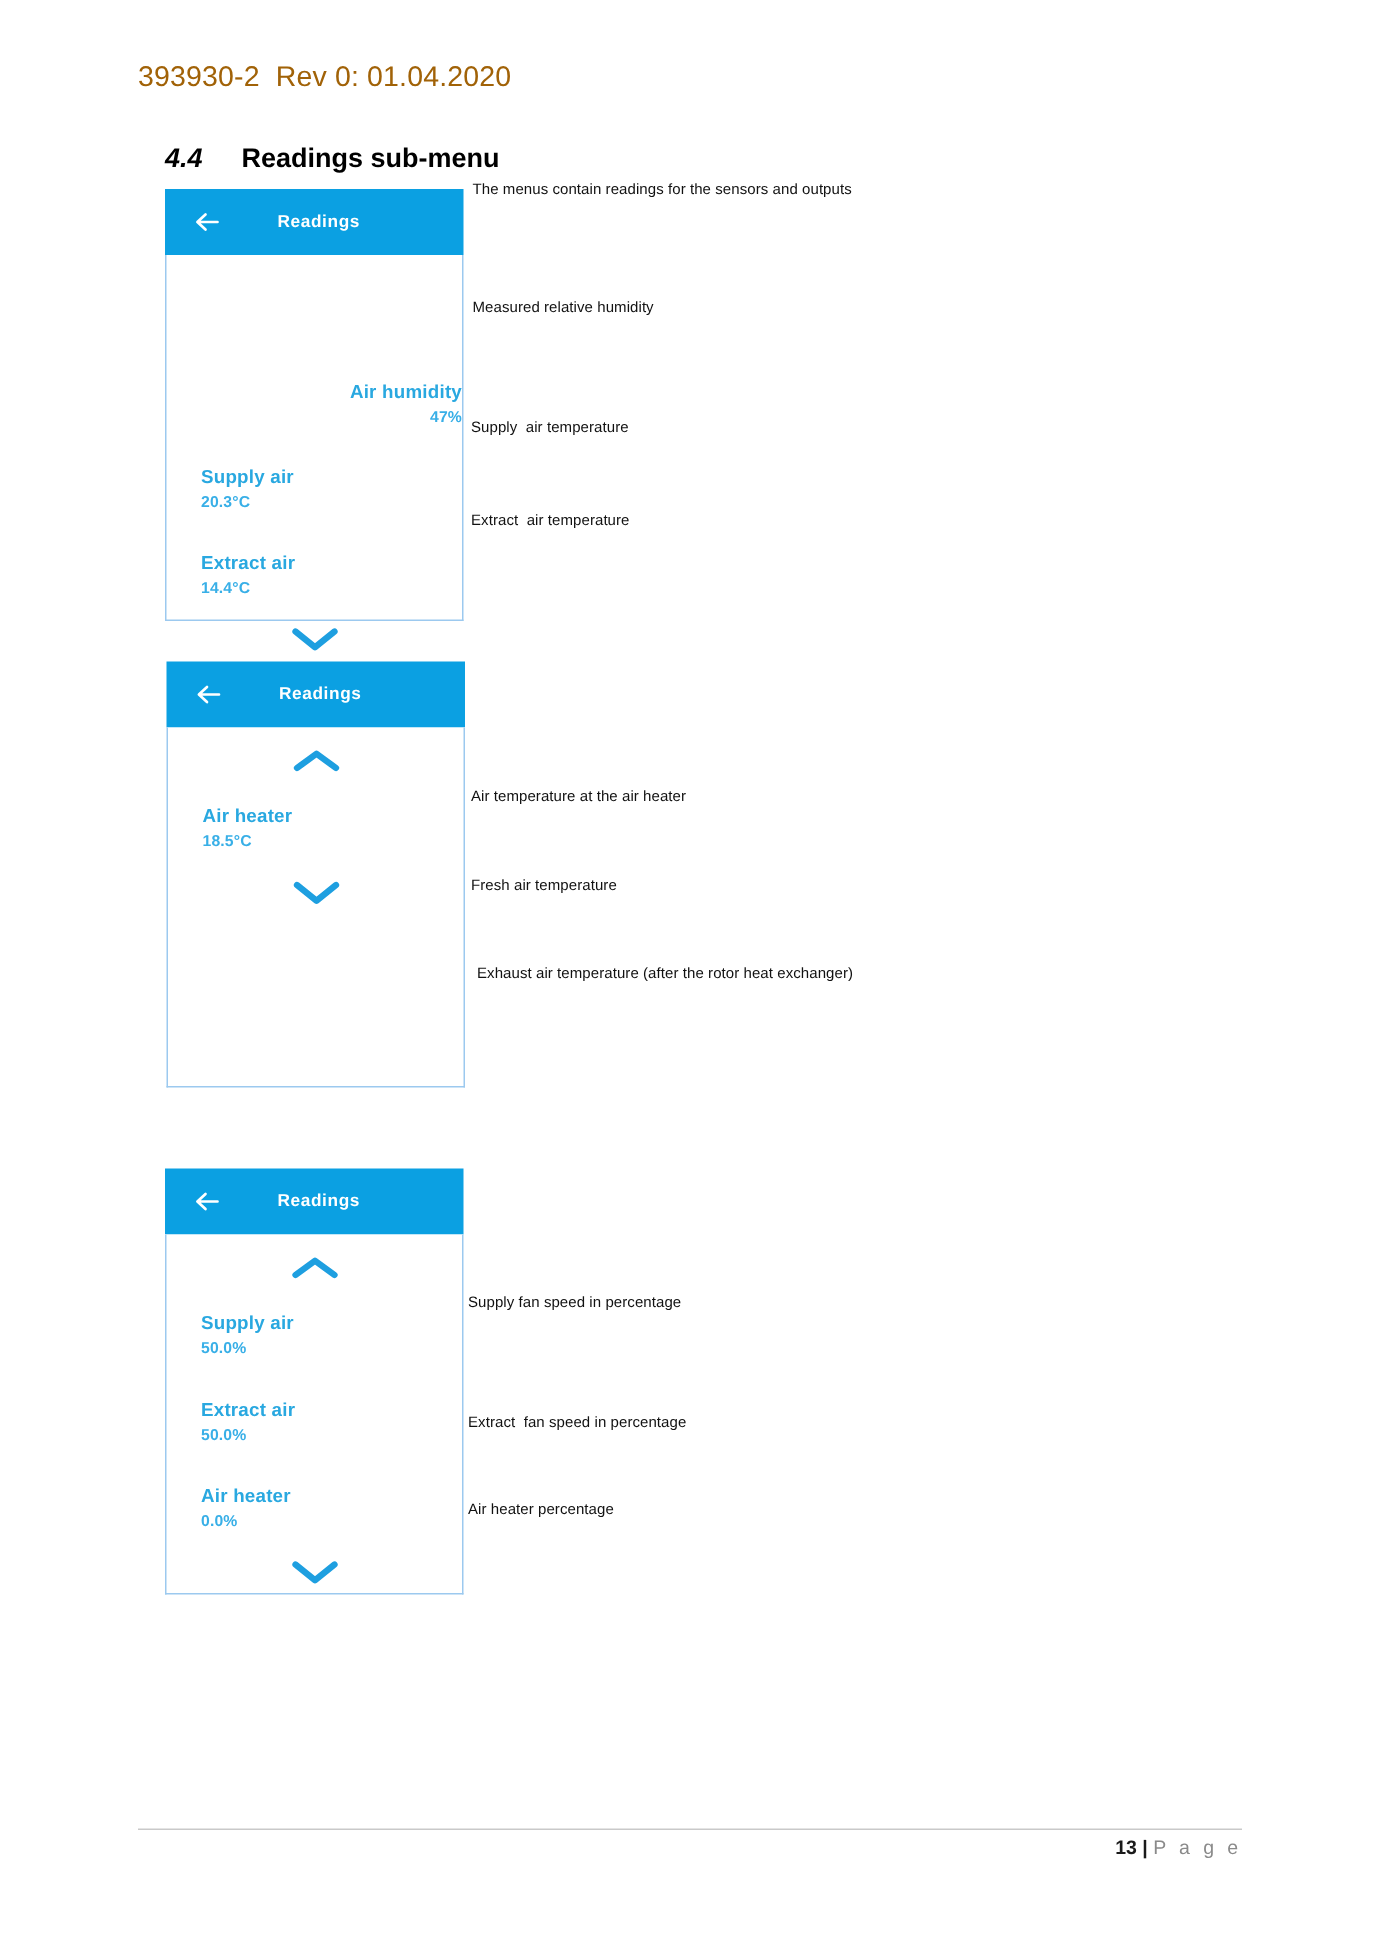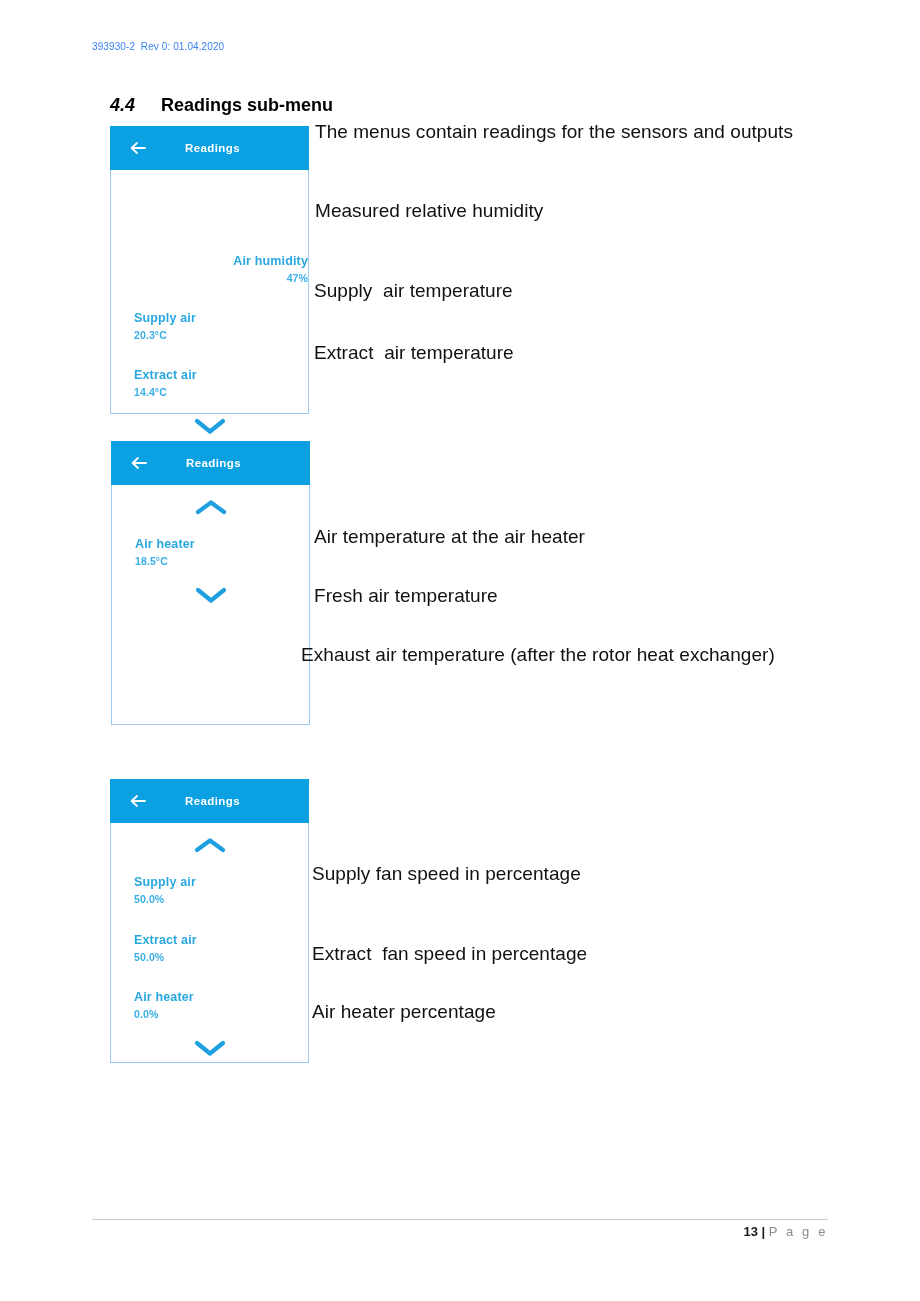--- a/index.html
+++ b/index.html
@@ -12,22 +12,22 @@
     color: #000000;
     position: relative;
     overflow: hidden;
   }
 
   
   .doc-header {
     position: absolute;
     left: 92px;
     top: 41px;
-    font-size: 10px;
-    color: #3b82f6;
+    font-size: 19px;
+    color: #a16207;
     letter-spacing: 0.1px;
     white-space: pre;
   }
 
   
   .section-heading {
     position: absolute;
     left: 110px;
     top: 83px;
     font-size: 18px;
@@ -124,21 +124,21 @@
   #panel-3 .panel-body { height: 240px; }
   #panel-3 .chev.top { padding-top: 14px; }
   #panel-3 .reading-row.r0 { padding-top: 20px; }
   #panel-3 .reading-row.r1 { padding-top: 27px; }
   #panel-3 .reading-row.r2 { padding-top: 26px; }
   #panel-3 .chev.bottom { margin-top: 17px; }
 
   
   .annot {
     position: absolute;
-    font-size: 19px;
+    font-size: 10px;
     color: #111111;
     letter-spacing: 0.05px;
     white-space: pre;
   }
 
   
   .footer-rule {
     position: absolute;
     left: 92px;
     top: 1219px;
@@ -259,19 +259,19 @@
     </div>
   </div>
 </div>
 
 <div class="annot" style="left:315px; top:121px;">The menus contain readings for the sensors and outputs</div>
 <div class="annot" style="left:315px; top:200px;">Measured relative humidity</div>
 <div class="annot" style="left:314px; top:280px;">Supply  air temperature</div>
 <div class="annot" style="left:314px; top:342px;">Extract  air temperature</div>
 <div class="annot" style="left:314px; top:526px;">Air temperature at the air heater</div>
 <div class="annot" style="left:314px; top:585px;">Fresh air temperature</div>
-<div class="annot" style="left:301px; top:644px;">Exhaust air temperature (after the rotor heat exchanger)</div>
+<div class="annot" style="left:318px; top:644px;">Exhaust air temperature (after the rotor heat exchanger)</div>
 <div class="annot" style="left:312px; top:863px;">Supply fan speed in percentage</div>
 <div class="annot" style="left:312px; top:943px;">Extract  fan speed in percentage</div>
 <div class="annot" style="left:312px; top:1001px;">Air heater percentage</div>
 
 <div class="footer-rule"></div>
 <div class="footer-page"><span class="pno">13</span><span class="sep"> | </span><span class="word">P a g e</span></div>
 
 </body></html>

